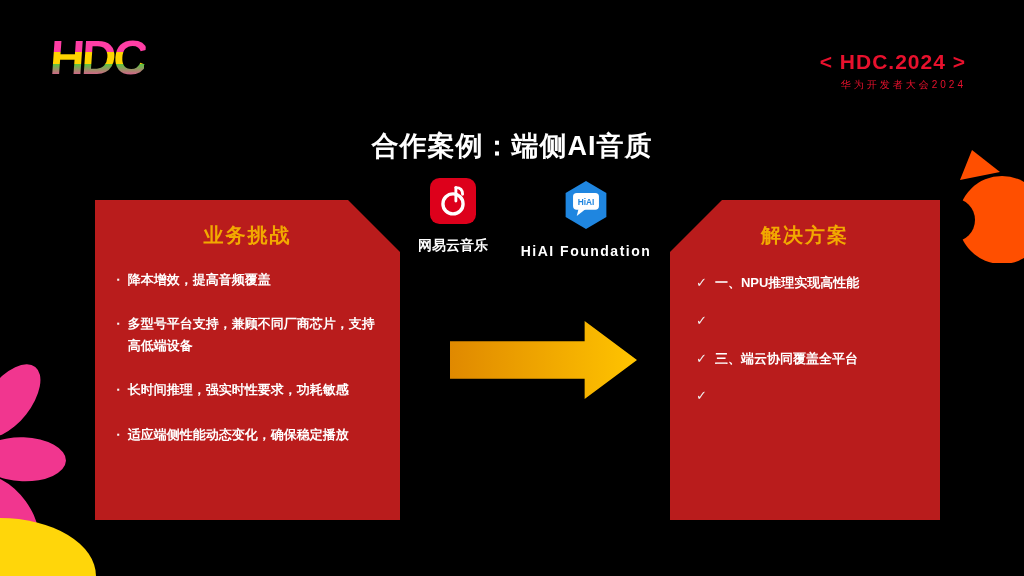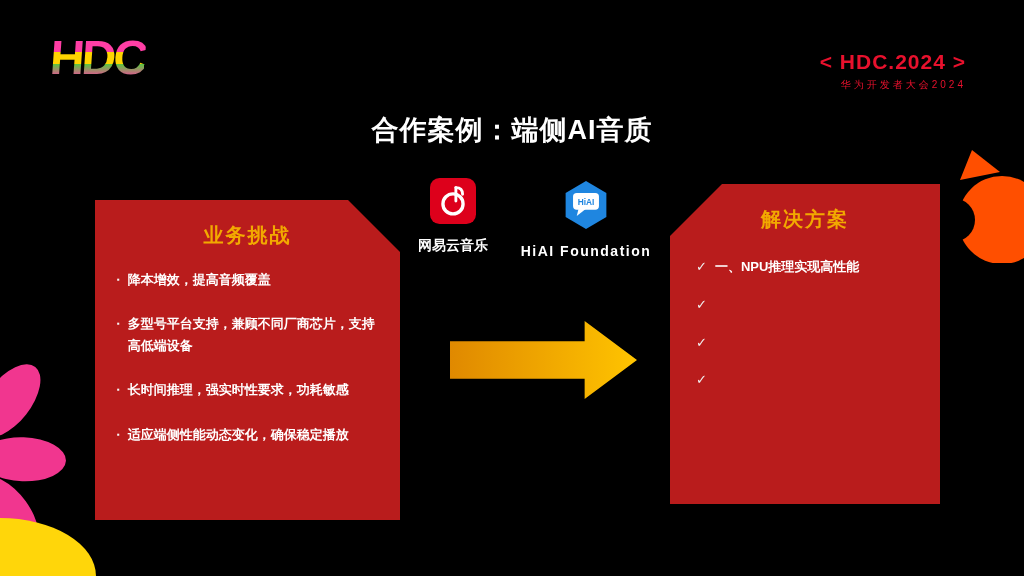--- a/index.html
+++ b/index.html
@@ -14,35 +14,35 @@
     background:linear-gradient(180deg,#ff3ea5 0%,#ff3ea5 38%,#ffd400 38%,#ffd400 62%,#56c93c 62%,#ff3ea5 92%);
     -webkit-background-clip:text;background-clip:text;color:transparent;
     transform:skewX(-4deg);
   }
   
   .badge-wrap{position:absolute;right:58px;top:50px;text-align:right;margin-left:39px;}
   .badge{font-size:21px;font-weight:700;color:#e8112d;letter-spacing:1px;}
   .badge-sub{font-size:10px;color:#e8112d;letter-spacing:3px;margin-top:4px;}
   
   .title{
-    position:absolute;left:0;right:0;top:112px;margin:0;text-align:center;
+    position:absolute;left:0;right:0;top:112px;margin:16px;text-align:center;
     font-size:27px;font-weight:700;color:#fff;letter-spacing:1px;
   }
   
   .partner{position:absolute;text-align:center;}
   .partner-netease{left:417px;top:178px;width:72px;}
   .partner-hiai{left:520px;top:180px;width:132px;}
   .partner-label{margin-top:9px;font-size:14px;font-weight:700;color:#fff;white-space:nowrap;}
   .hiai-label{letter-spacing:1.5px;}
   .netease-icon,.hiai-icon{display:inline-block;}
   
   .panel{position:absolute;background:#b91c1c;}
   .panel-left{left:95px;top:200px;width:305px;height:320px;
     clip-path:polygon(0 0,calc(100% - 52px) 0,100% 52px,100% 100%,0 100%);}
-  .panel-right{left:670px;top:184px;width:270px;height:320px;
+  .panel-right{left:670px;top:200px;width:270px;height:320px;
     clip-path:polygon(52px 0,100% 0,100% 100%,0 100%,0 52px);}
   .panel-title{margin:22px 0 20px;text-align:center;font-size:20px;font-weight:800;color:#f2a900;letter-spacing:2px;}
   .panel ul{list-style:none;margin:0;padding:0 20px 0 22px;}
   .panel-left li{display:flex;gap:8px;margin-bottom:23px;font-size:13px;font-weight:700;line-height:1.65;color:#fff;text-align:left;}
   .bullet{font-size:8px;line-height:21px;color:#f5f5f5;flex:0 0 auto;}
   .panel-right li{display:flex;gap:8px;margin-bottom:17px;font-size:13px;font-weight:700;line-height:1.6;color:#fff;text-align:left;}
   .check{color:#f0f0f0;font-size:13px;flex:0 0 auto;}
   .panel-right ul{padding:4px 14px 0 26px;}
   
   .arrow{
@@ -122,20 +122,21 @@
     <ul>
       <li>
         <span class="check">✓</span>
         <span>一、NPU推理实现高性能</span>
       </li>
       <li>
         <span class="check">✓</span>
       </li>
       <li>
         <span class="check">✓</span>
+        <span>三、端云协同覆盖全平台</span>
       </li>
       <li>
         <span class="check">✓</span>
       </li>
     </ul>
   </section>
 
   <div class="decor-orange">
     <svg width="80" height="115" viewBox="0 0 80 115">
       <polygon points="28,2 56,24 16,32" fill="#ff4f00"></polygon>

